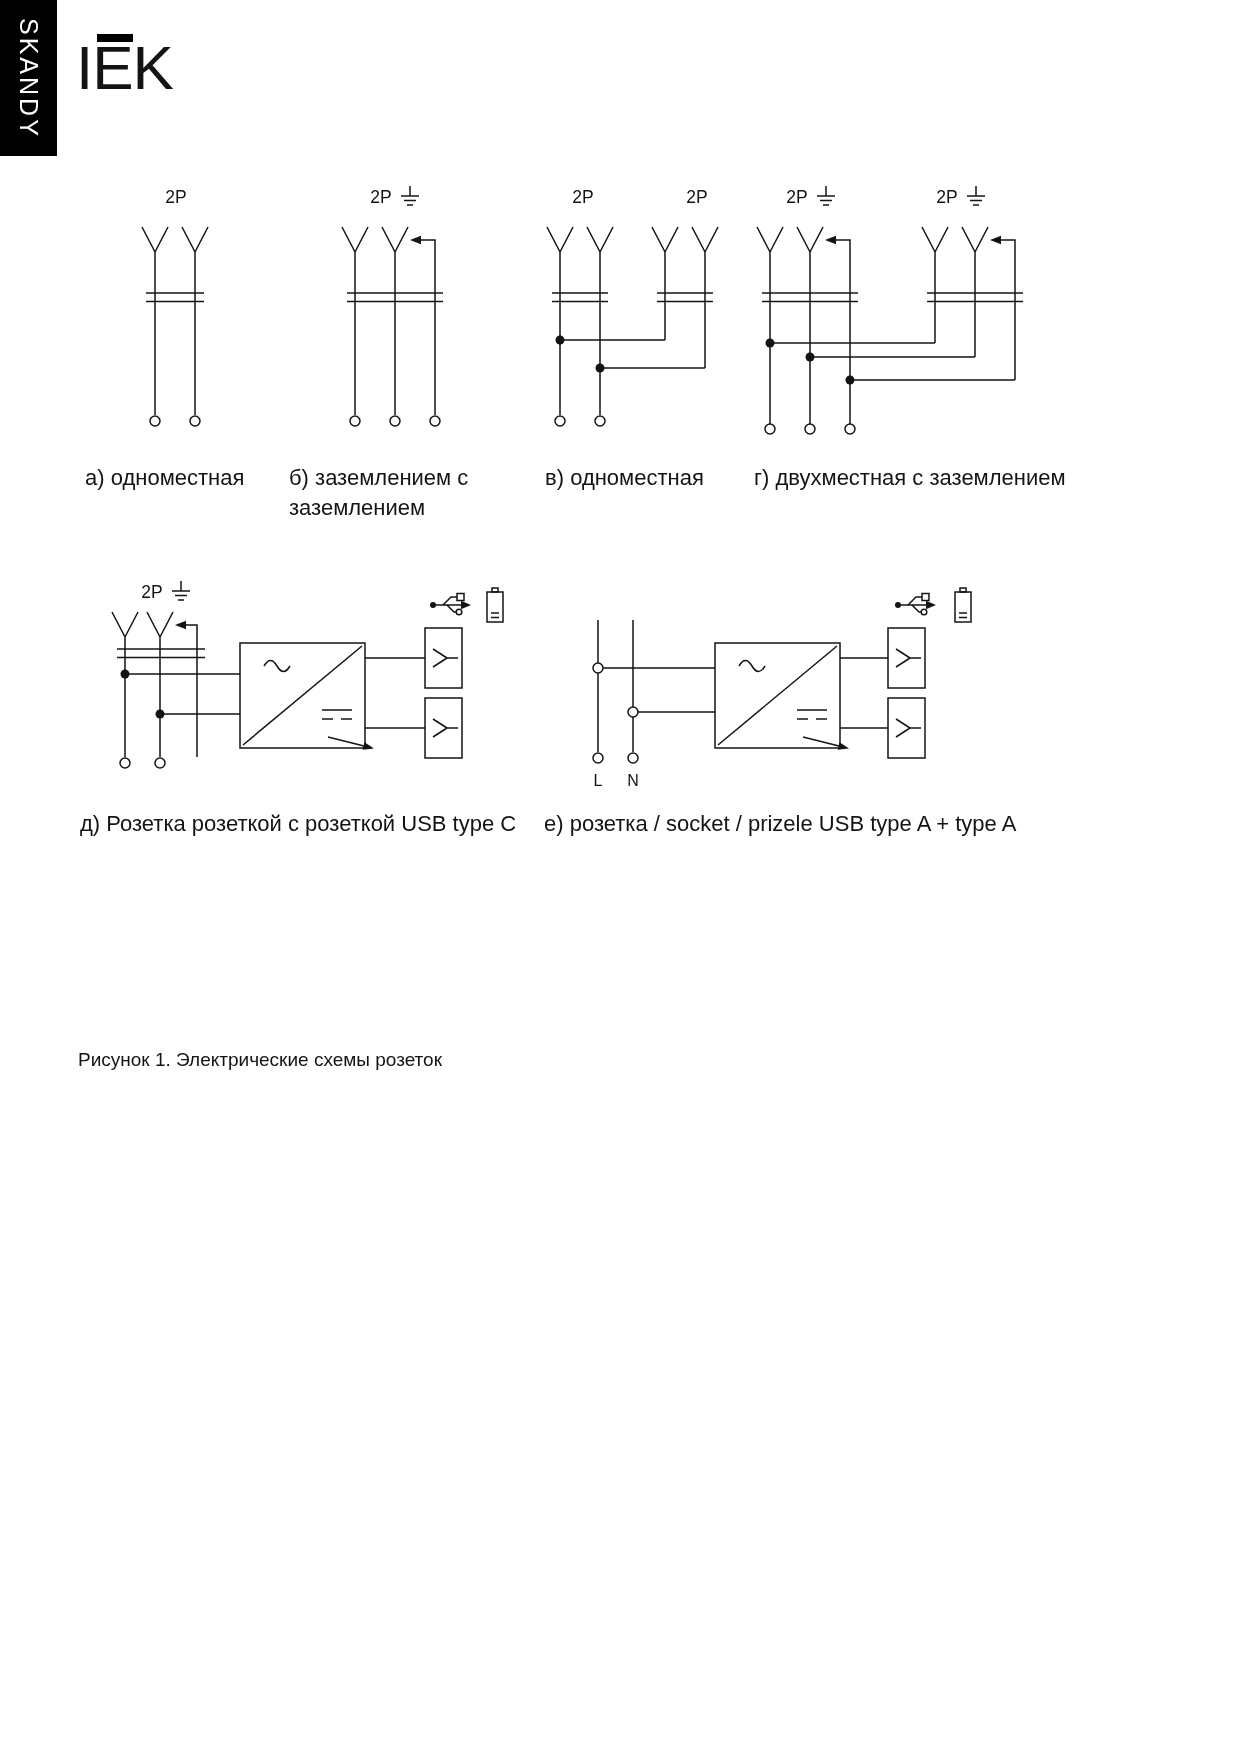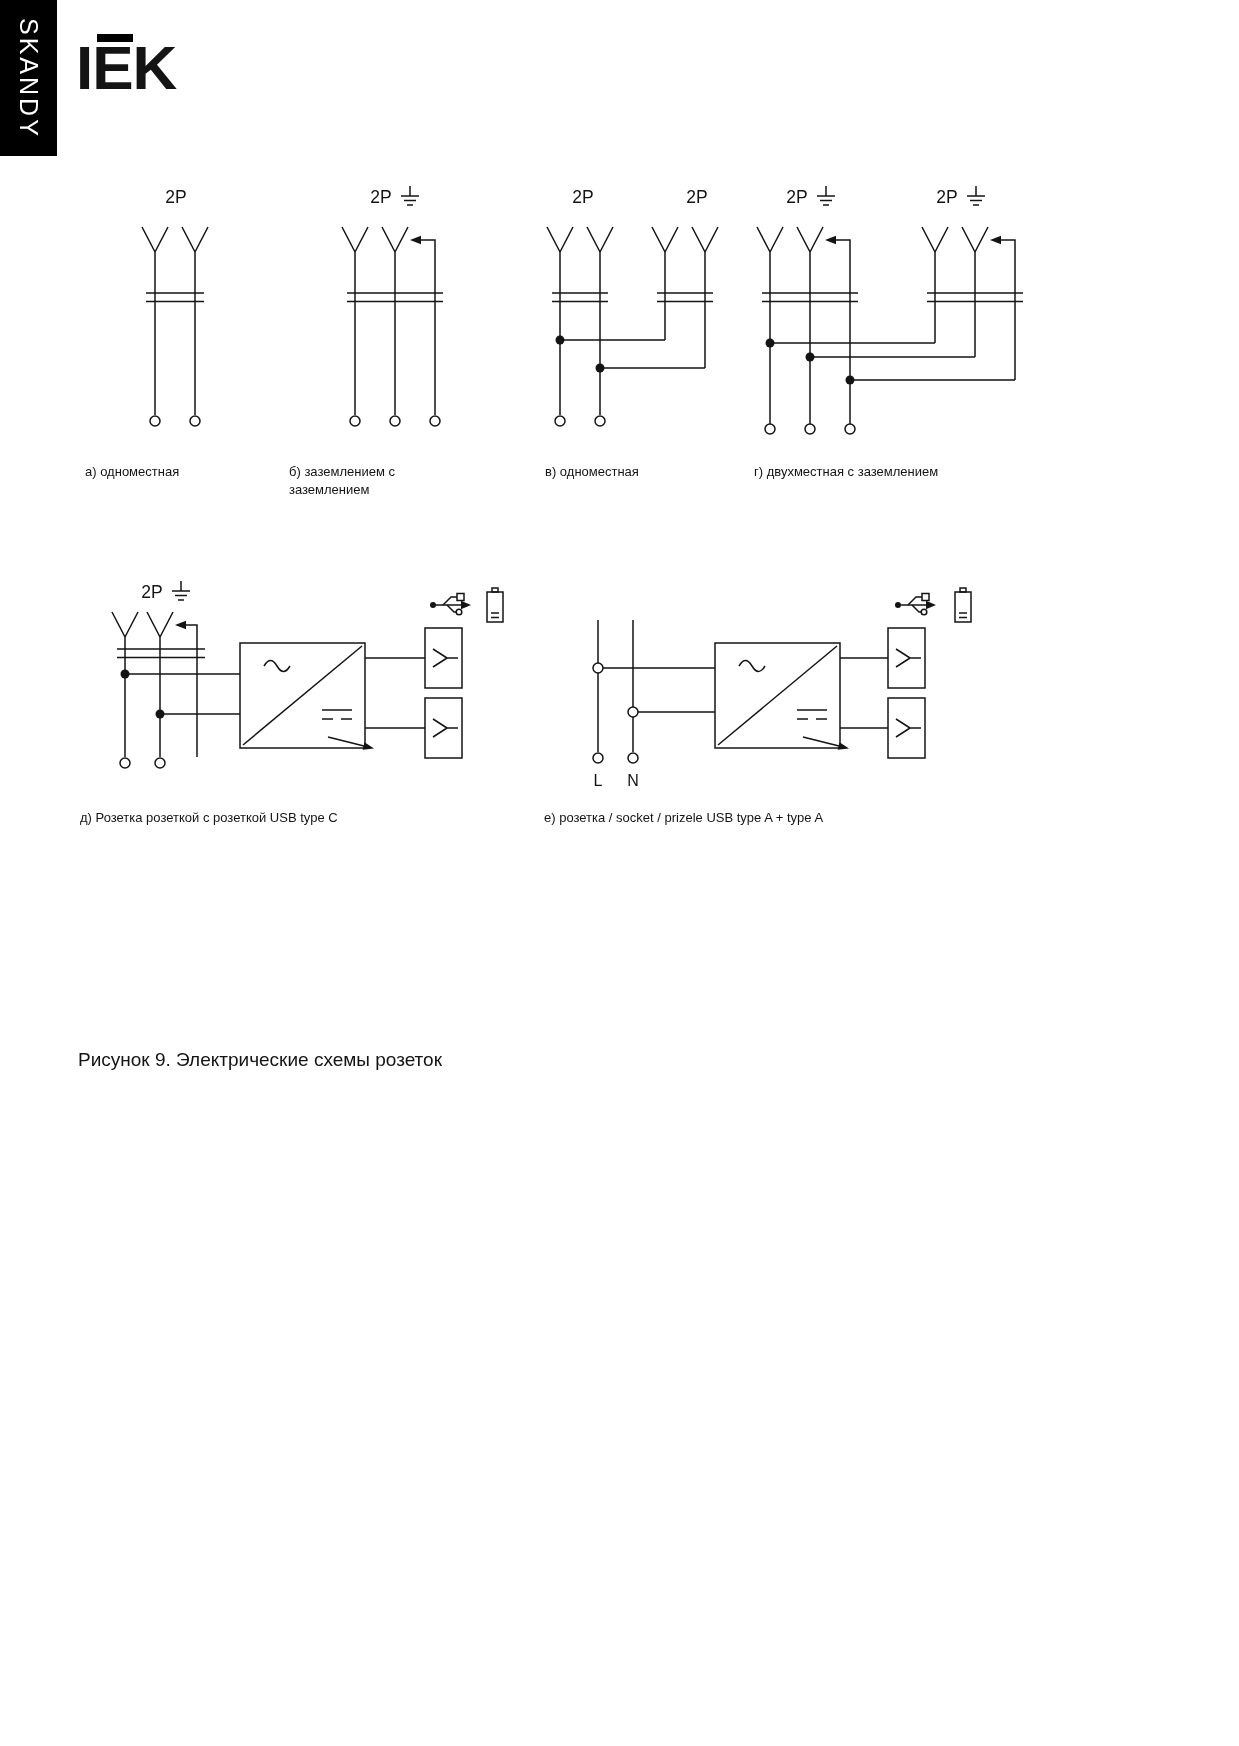--- a/index.html
+++ b/index.html
@@ -22,36 +22,36 @@
     align-items: center;
     justify-content: center;
     writing-mode: vertical-rl;
     font-size: 25px;
     letter-spacing: 3px;
   }
   .logo {
     position: absolute;
     left: 76px; top: 28px;
     font-size: 62px;
-    font-weight: bold;
+    font-weight: normal;
     letter-spacing: -1px;
     line-height: 1.3;
   }
   .logo-macron {
     position: absolute;
     left: 97px; top: 34px;
     width: 36px; height: 8px;
     background: #000000;
   }
   .svg-layer { position: absolute; left: 0; top: 0; }
   .ink { stroke: #141414; stroke-width: 1.5; fill: none; }
   .svg-text { font-family: "Liberation Sans", sans-serif; fill: #141414; }
   .cap {
     position: absolute;
-    font-size: 13px;
+    font-size: 22px;
     line-height: 1.35;
     white-space: nowrap;
   }
   .figure-caption {
     position: absolute;
     left: 78px; top: 1049px;
     font-size: 19px;
   }
 </style>
 </head>
@@ -213,15 +213,15 @@
   <div class="cap" style="left:85px; top:463px;">а) одноместная</div>
   <div class="cap" style="left:289px; top:463px;">
     <div>б) заземлением с</div>
     <div>заземлением</div>
   </div>
   <div class="cap" style="left:545px; top:463px;">в) одноместная</div>
   <div class="cap" style="left:754px; top:463px;">г) двухместная с заземлением</div>
   <div class="cap" style="left:80px; top:809px;">д) Розетка розеткой с розеткой USB type C</div>
   <div class="cap" style="left:544px; top:809px;">е) розетка / socket / prizele USB type A + type A</div>
 
-  <div class="figure-caption">Рисунок 9. Электрические схемы розеток</div>
+  <div class="figure-caption">Рисунок 1. Электрические схемы розеток</div>
 
 </div>
 
 </body></html>

